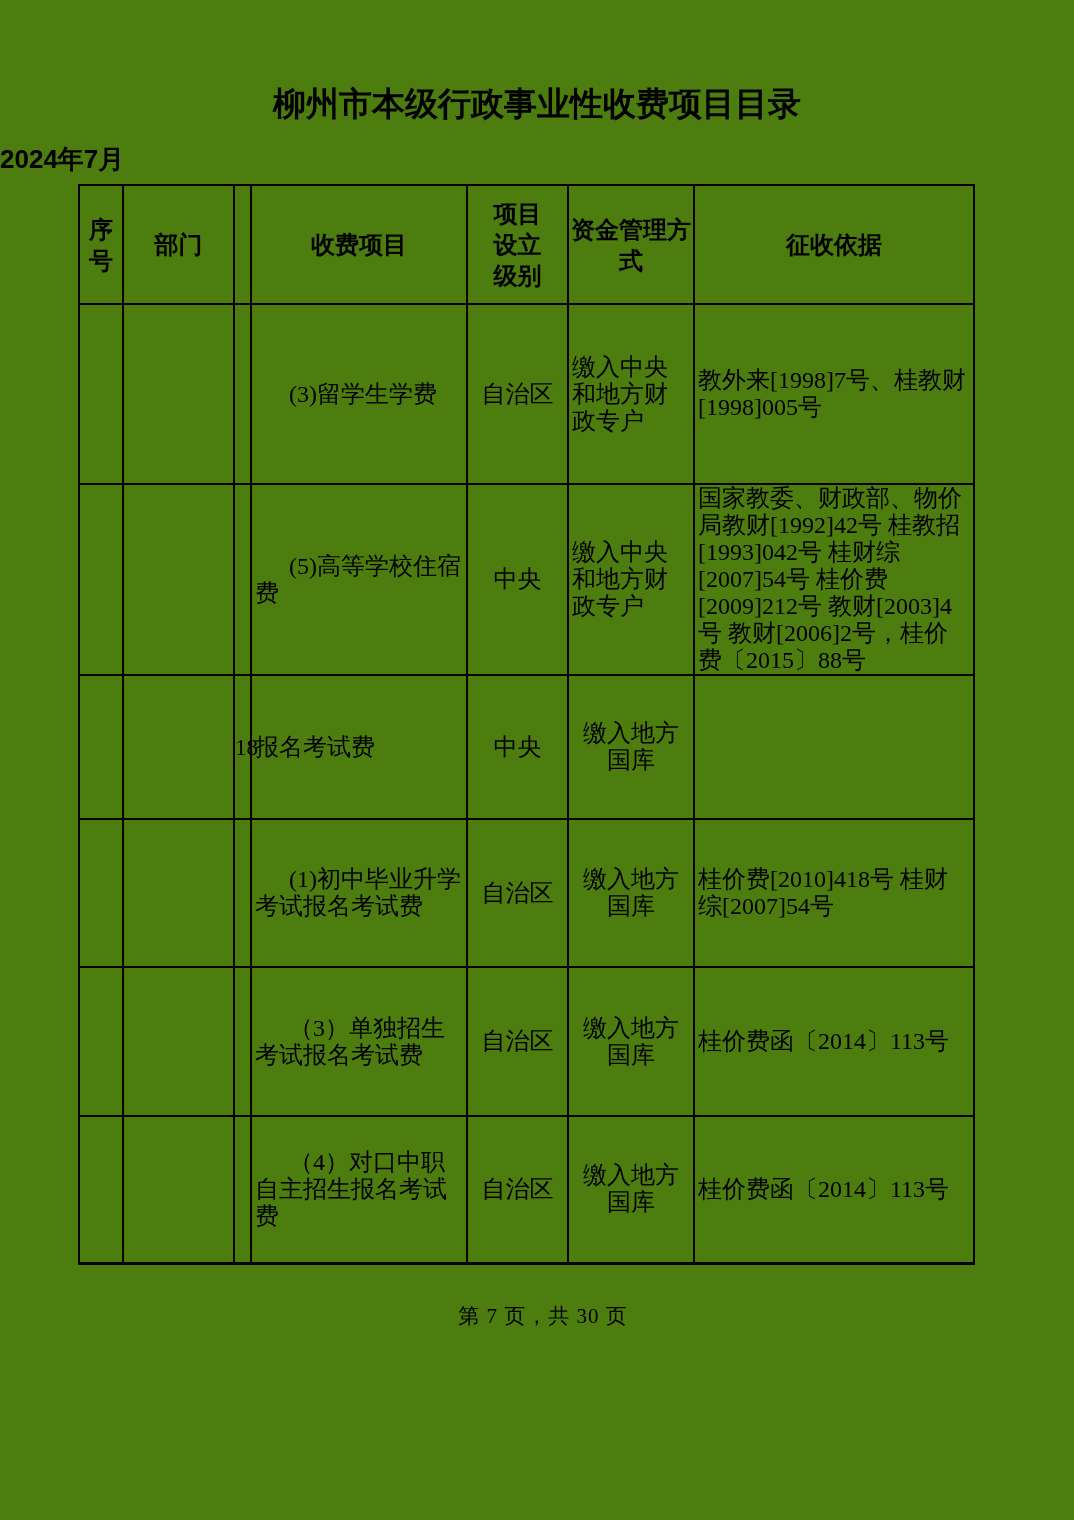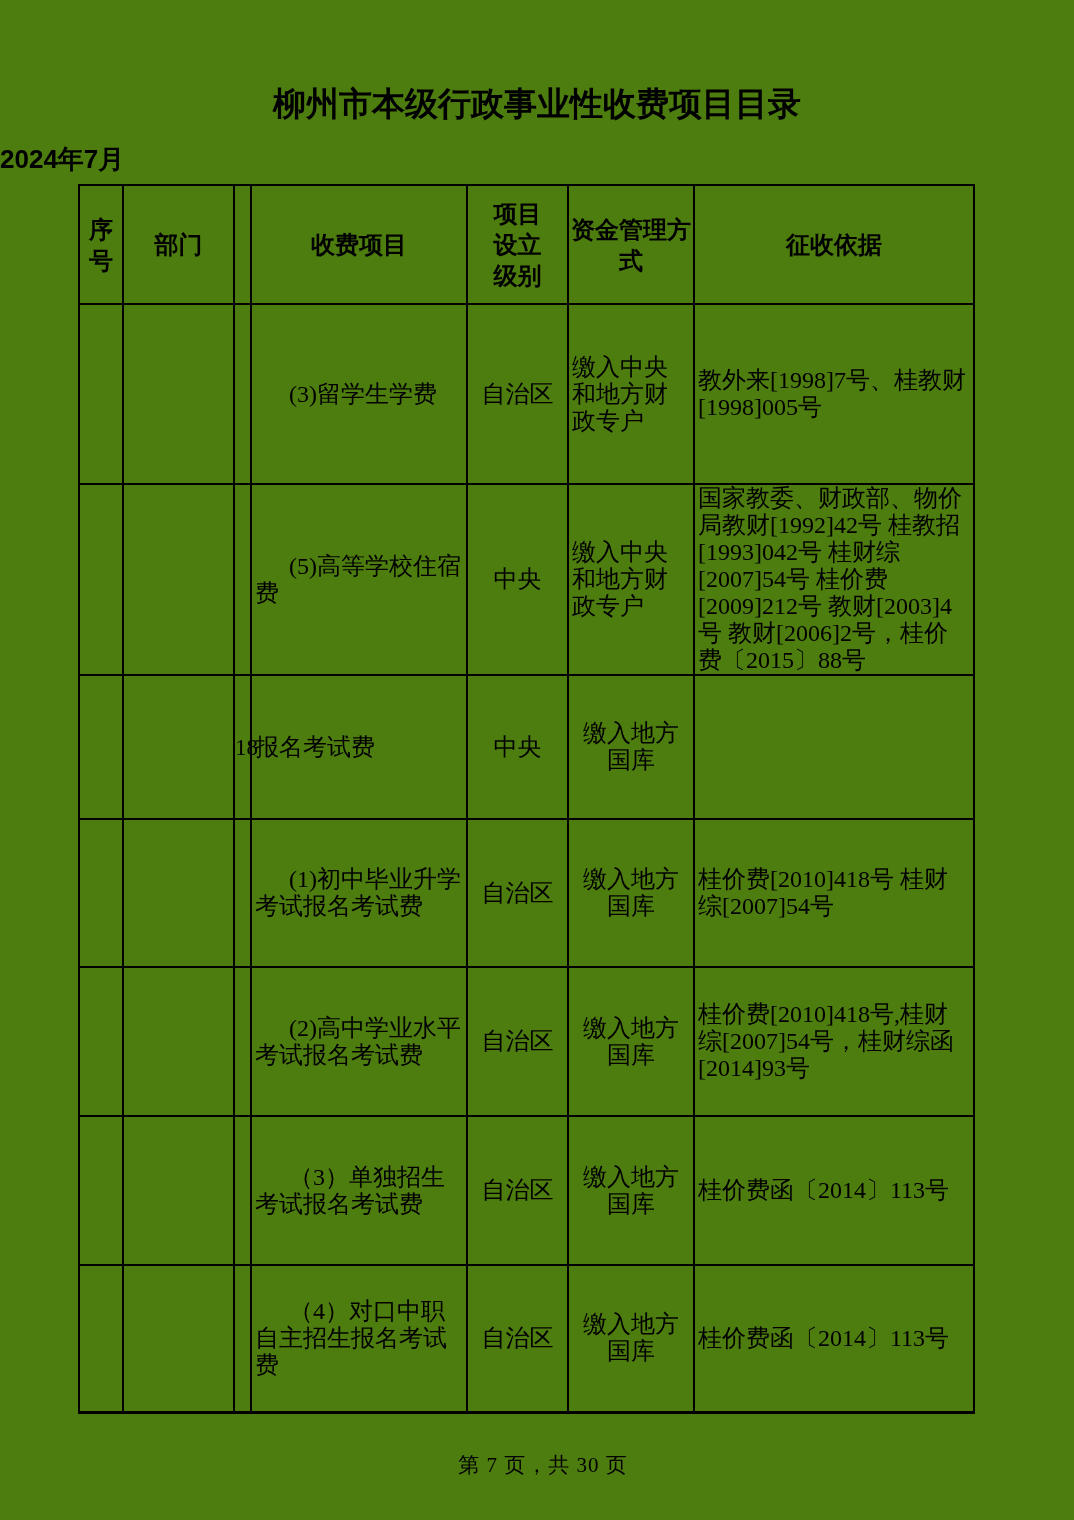--- a/index.html
+++ b/index.html
@@ -145,29 +145,20 @@
       </tr>
       <tr class="r3">
         <td class="c-seq"></td>
         <td class="c-dept"></td>
         <td class="c-num"></td>
         <td class="c-item">(1)初中毕业升学考试报名考试费</td>
         <td class="c-level">自治区</td>
         <td class="c-fund">缴入地方国库</td>
         <td class="c-basis">桂价费[2010]418号 桂财综[2007]54号</td>
       </tr>
-      <tr class="r4">
-        <td class="c-seq"></td>
-        <td class="c-dept"></td>
-        <td class="c-num"></td>
-        <td class="c-item">(2)高中学业水平考试报名考试费</td>
-        <td class="c-level">自治区</td>
-        <td class="c-fund">缴入地方国库</td>
-        <td class="c-basis">桂价费[2010]418号,桂财综[2007]54号，桂财综函[2014]93号</td>
-      </tr>
       <tr class="r5">
         <td class="c-seq"></td>
         <td class="c-dept"></td>
         <td class="c-num"></td>
         <td class="c-item">（3）单独招生考试报名考试费</td>
         <td class="c-level">自治区</td>
         <td class="c-fund">缴入地方国库</td>
         <td class="c-basis">桂价费函〔2014〕113号</td>
       </tr>
       <tr class="r6">

